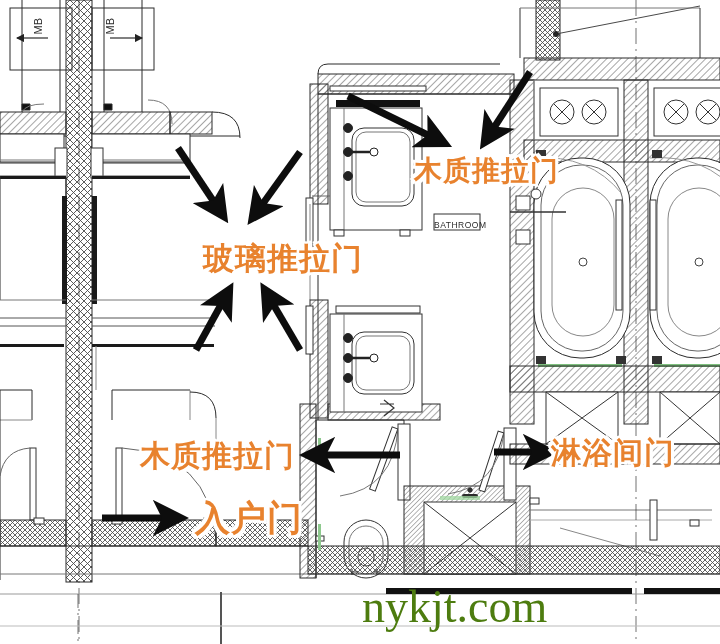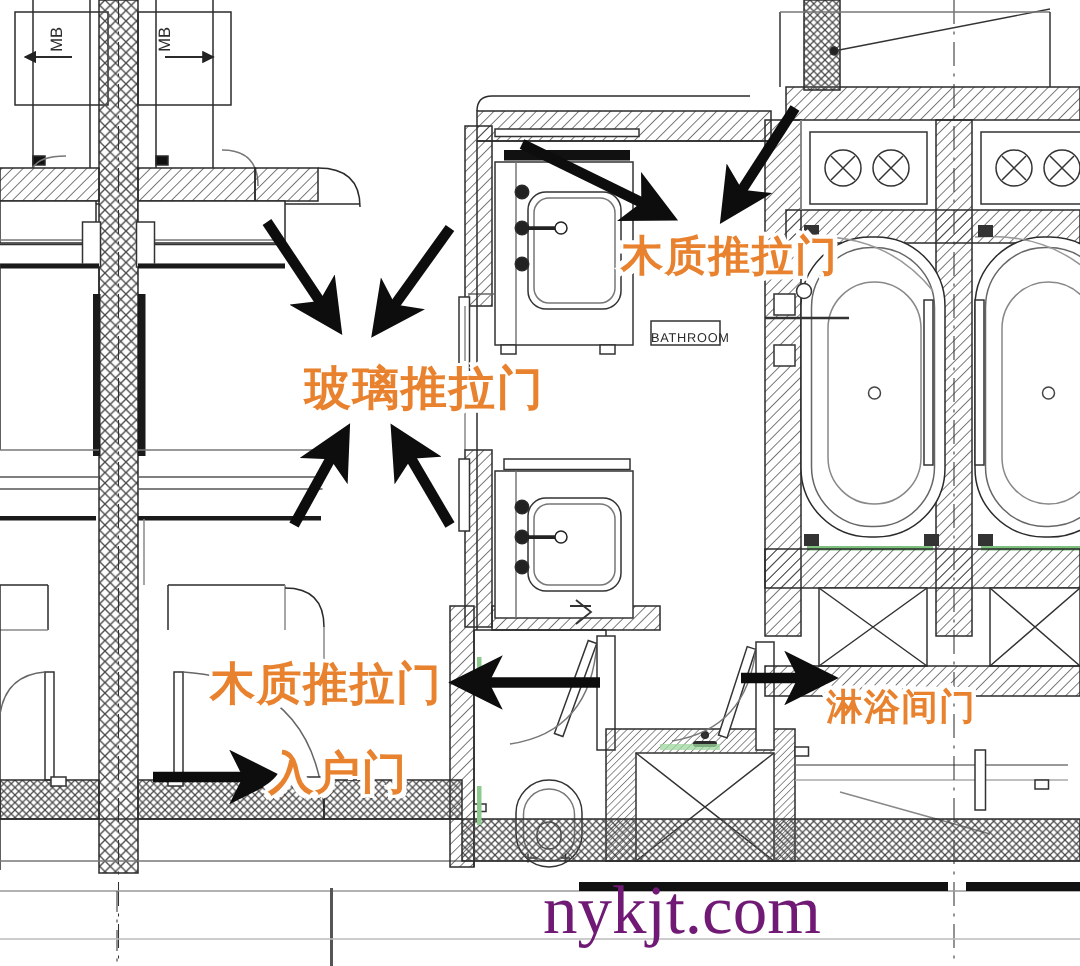--- a/index.html
+++ b/index.html
@@ -32,21 +32,21 @@
     text-shadow:
        2px 0 0 #fff,-2px 0 0 #fff,0 2px 0 #fff,0 -2px 0 #fff,
        2px 2px 0 #fff,-2px -2px 0 #fff,2px -2px 0 #fff,-2px 2px 0 #fff,
        3px 3px 0 #fff,-3px -3px 0 #fff,3px -3px 0 #fff,-3px 3px 0 #fff;
   }
   .anno span{position:relative;}
 
   
   .watermark{
     position:absolute;
-    color:#701a75;
+    color:#4d7c0f;
     font-family:"Liberation Serif","DejaVu Serif",serif;
     font-weight:400;
     white-space:nowrap;
   }
 
   svg.overlay{position:absolute;left:0;top:0;width:720px;height:644px;pointer-events:none;}
   svg.plan{position:absolute;left:0;top:0;width:720px;height:644px;}
 </style>
 </head>
 <body>
@@ -342,23 +342,23 @@
   </div>
 
   <div class="anno" style="left:414px;top:152px;font-size:28px;text-align:right;">
     <span>木质推拉门</span>
   </div>
 
   <div class="anno" style="left:140px;top:436px;font-size:30px;">
     <span>木质推拉门</span>
   </div>
 
-  <div class="anno" style="left:179px;top:495px;font-size:30px;">
+  <div class="anno" style="left:195px;top:495px;font-size:35px;">
     <span>入户门</span>
   </div>
 
-  <div class="anno" style="left:551px;top:455px;font-size:24px;">
+  <div class="anno" style="left:551px;top:433px;font-size:30px;">
     <span>淋浴间门</span>
   </div>
 
   <div class="watermark" style="left:362px;top:580px;font-size:46px;">nykjt.com</div>
 
 </div>
 
 </body></html>

